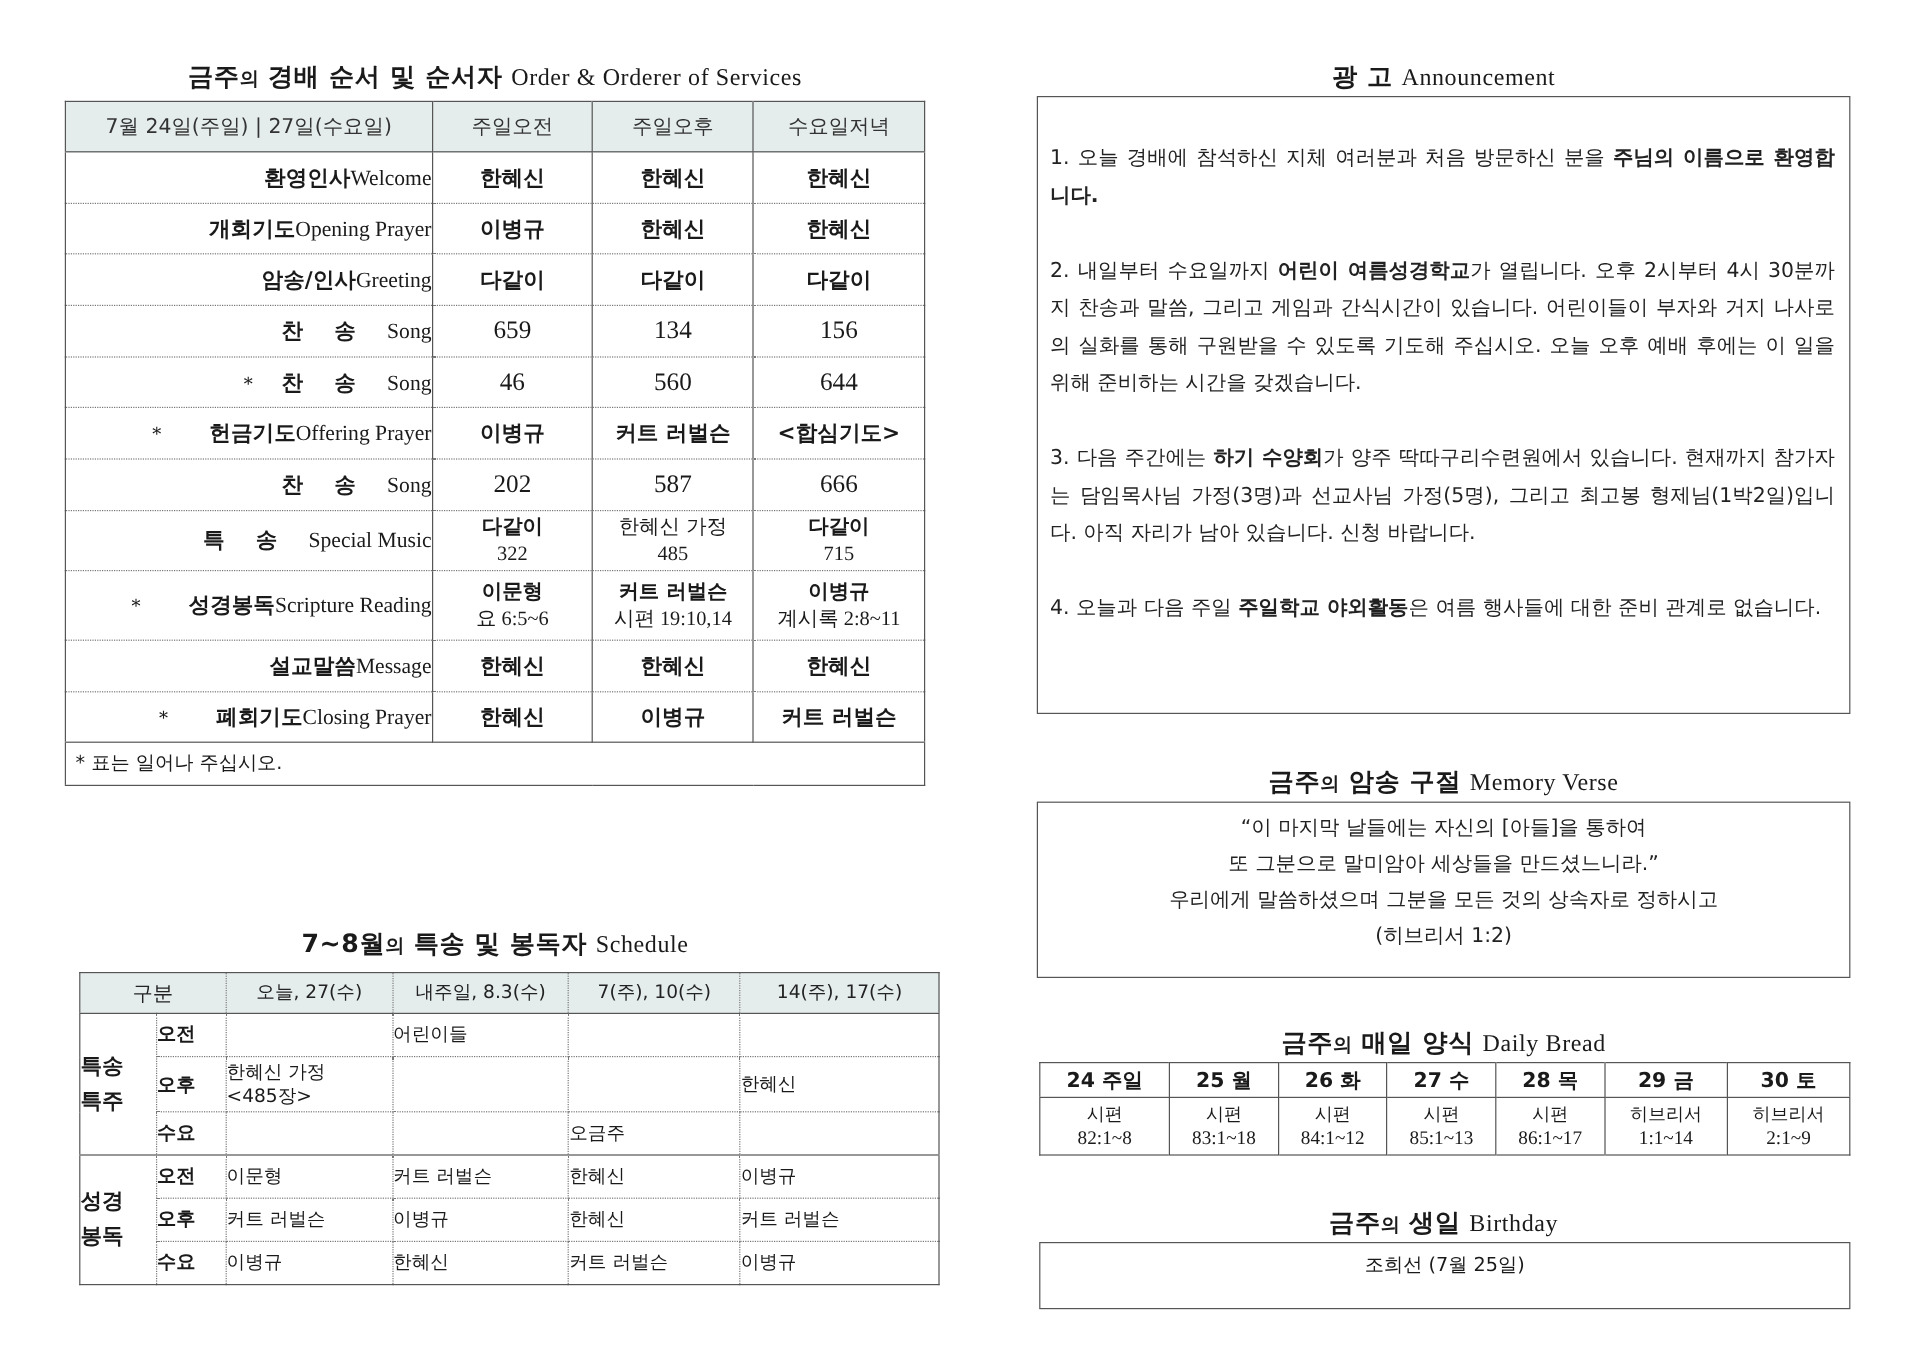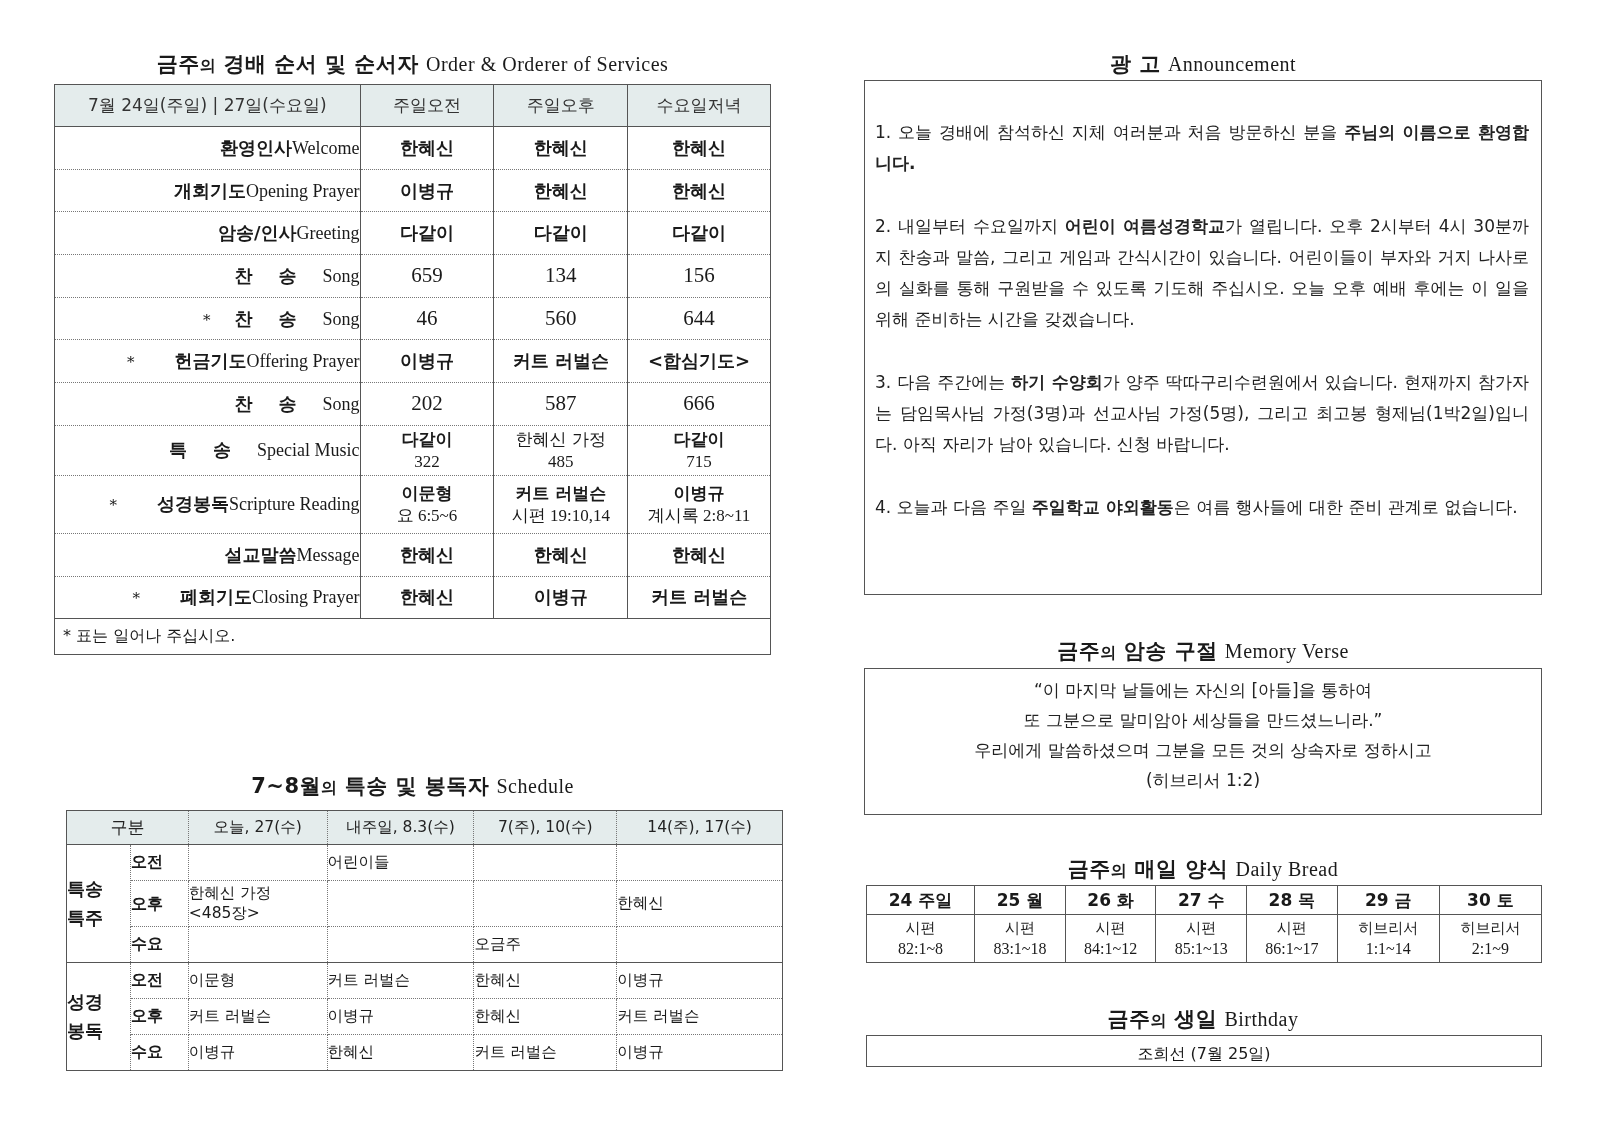--- a/index.html
+++ b/index.html
@@ -51,21 +51,21 @@
     #verse-box .vl { font-family: "DejaVu Sans", sans-serif; font-size: 17px; line-height: 30px; color: #222; }
 
     
     #bread { left: 866px; top: 885px; width: 676px; border: 1.5px solid #555; }
     #bread th { font-family: "DejaVu Sans", sans-serif; font-weight: bold; font-size: 17px; height: 29px; border-right: 1.5px solid #555; border-bottom: 1.5px solid #555; }
     #bread td { font-size: 15px; text-align: center; border-right: 1.5px solid #555; height: 48px; line-height: 1.35; font-family: "DejaVu Sans", sans-serif; }
     #bread td .ref { font-family: "Liberation Serif", serif; font-size: 16px; display: block; }
     #bread td .book { display: block; }
 
     
-    #bday-box { position: absolute; left: 866px; top: 1035px; width: 676px; height: 32px; border: 1.5px solid #555; text-align: center; font-family: "DejaVu Sans", sans-serif; font-size: 16px; line-height: 36px; }
+    #bday-box { position: absolute; left: 866px; top: 1035px; width: 676px; height: 56px; border: 1.5px solid #555; text-align: center; font-family: "DejaVu Sans", sans-serif; font-size: 16px; line-height: 36px; }
   </style>
 </head>
 <body>
 
 <div class="section-title" style="left:54px; top:50px; width:717px;">
   <span class="ko">금주</span><span class="ko-small">의</span>
   <span class="ko">경배 순서 및 순서자</span>
   <span class="en">Order &amp; Orderer of Services</span>
 </div>
 

